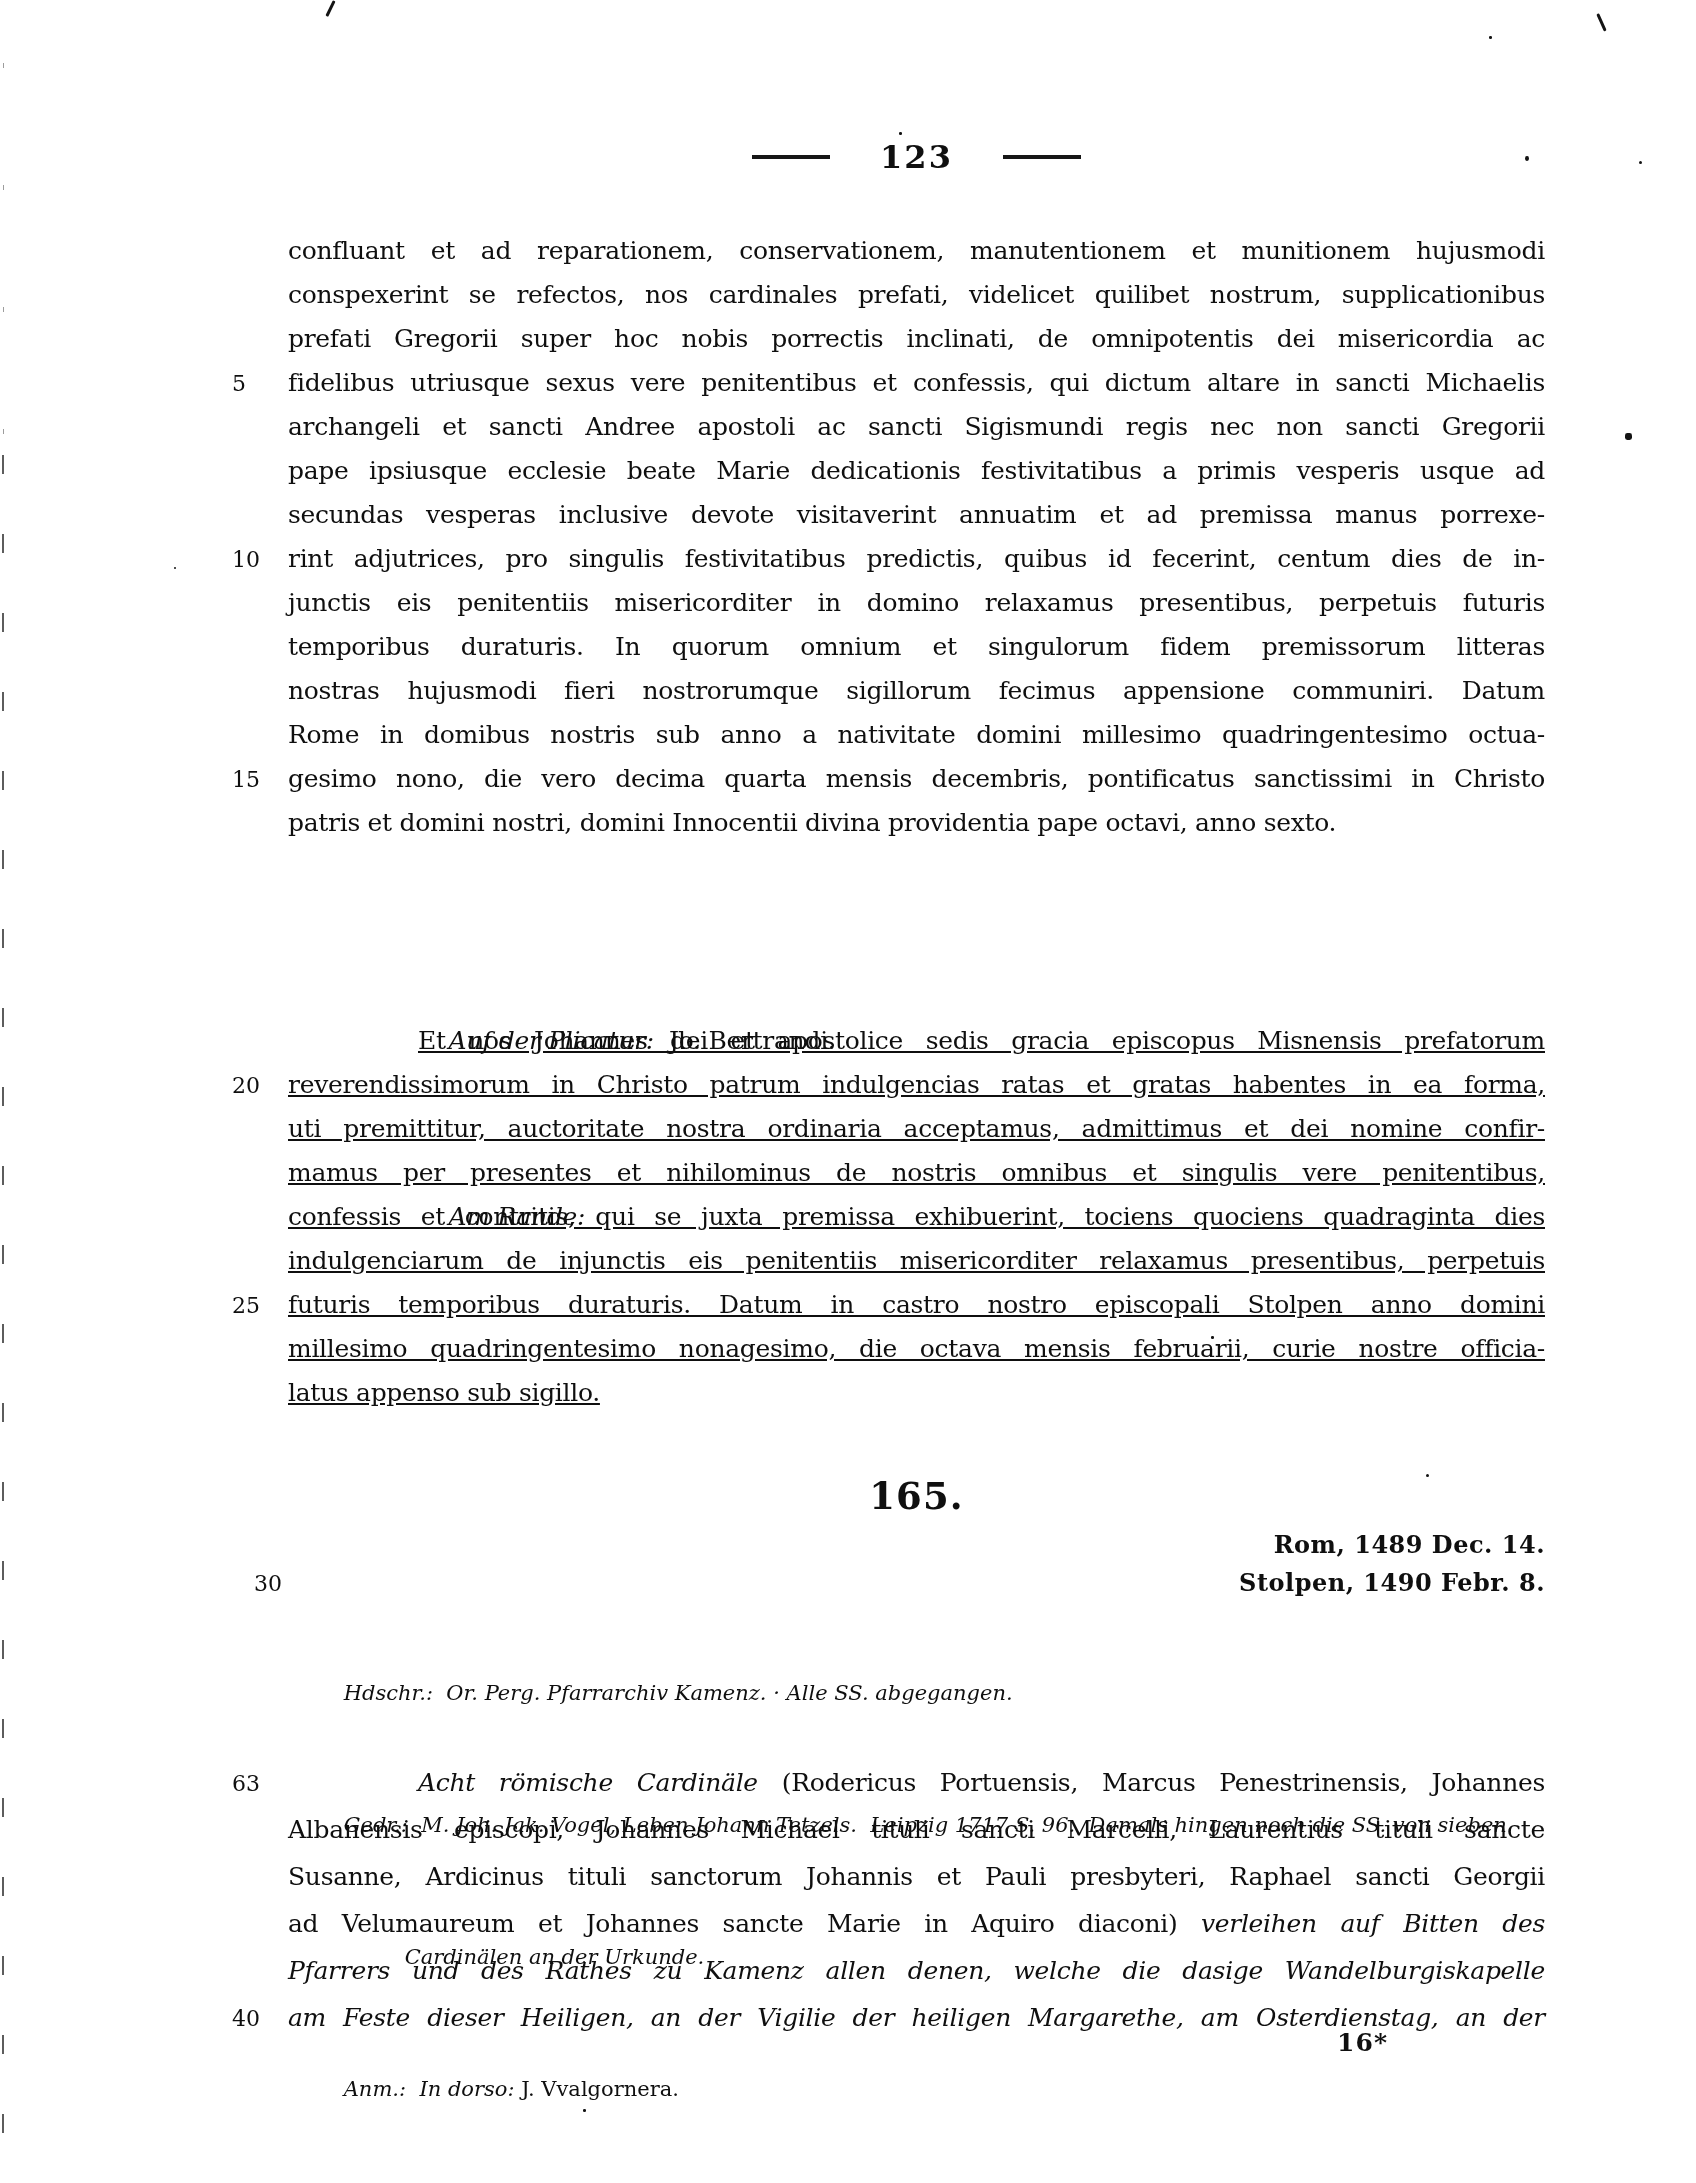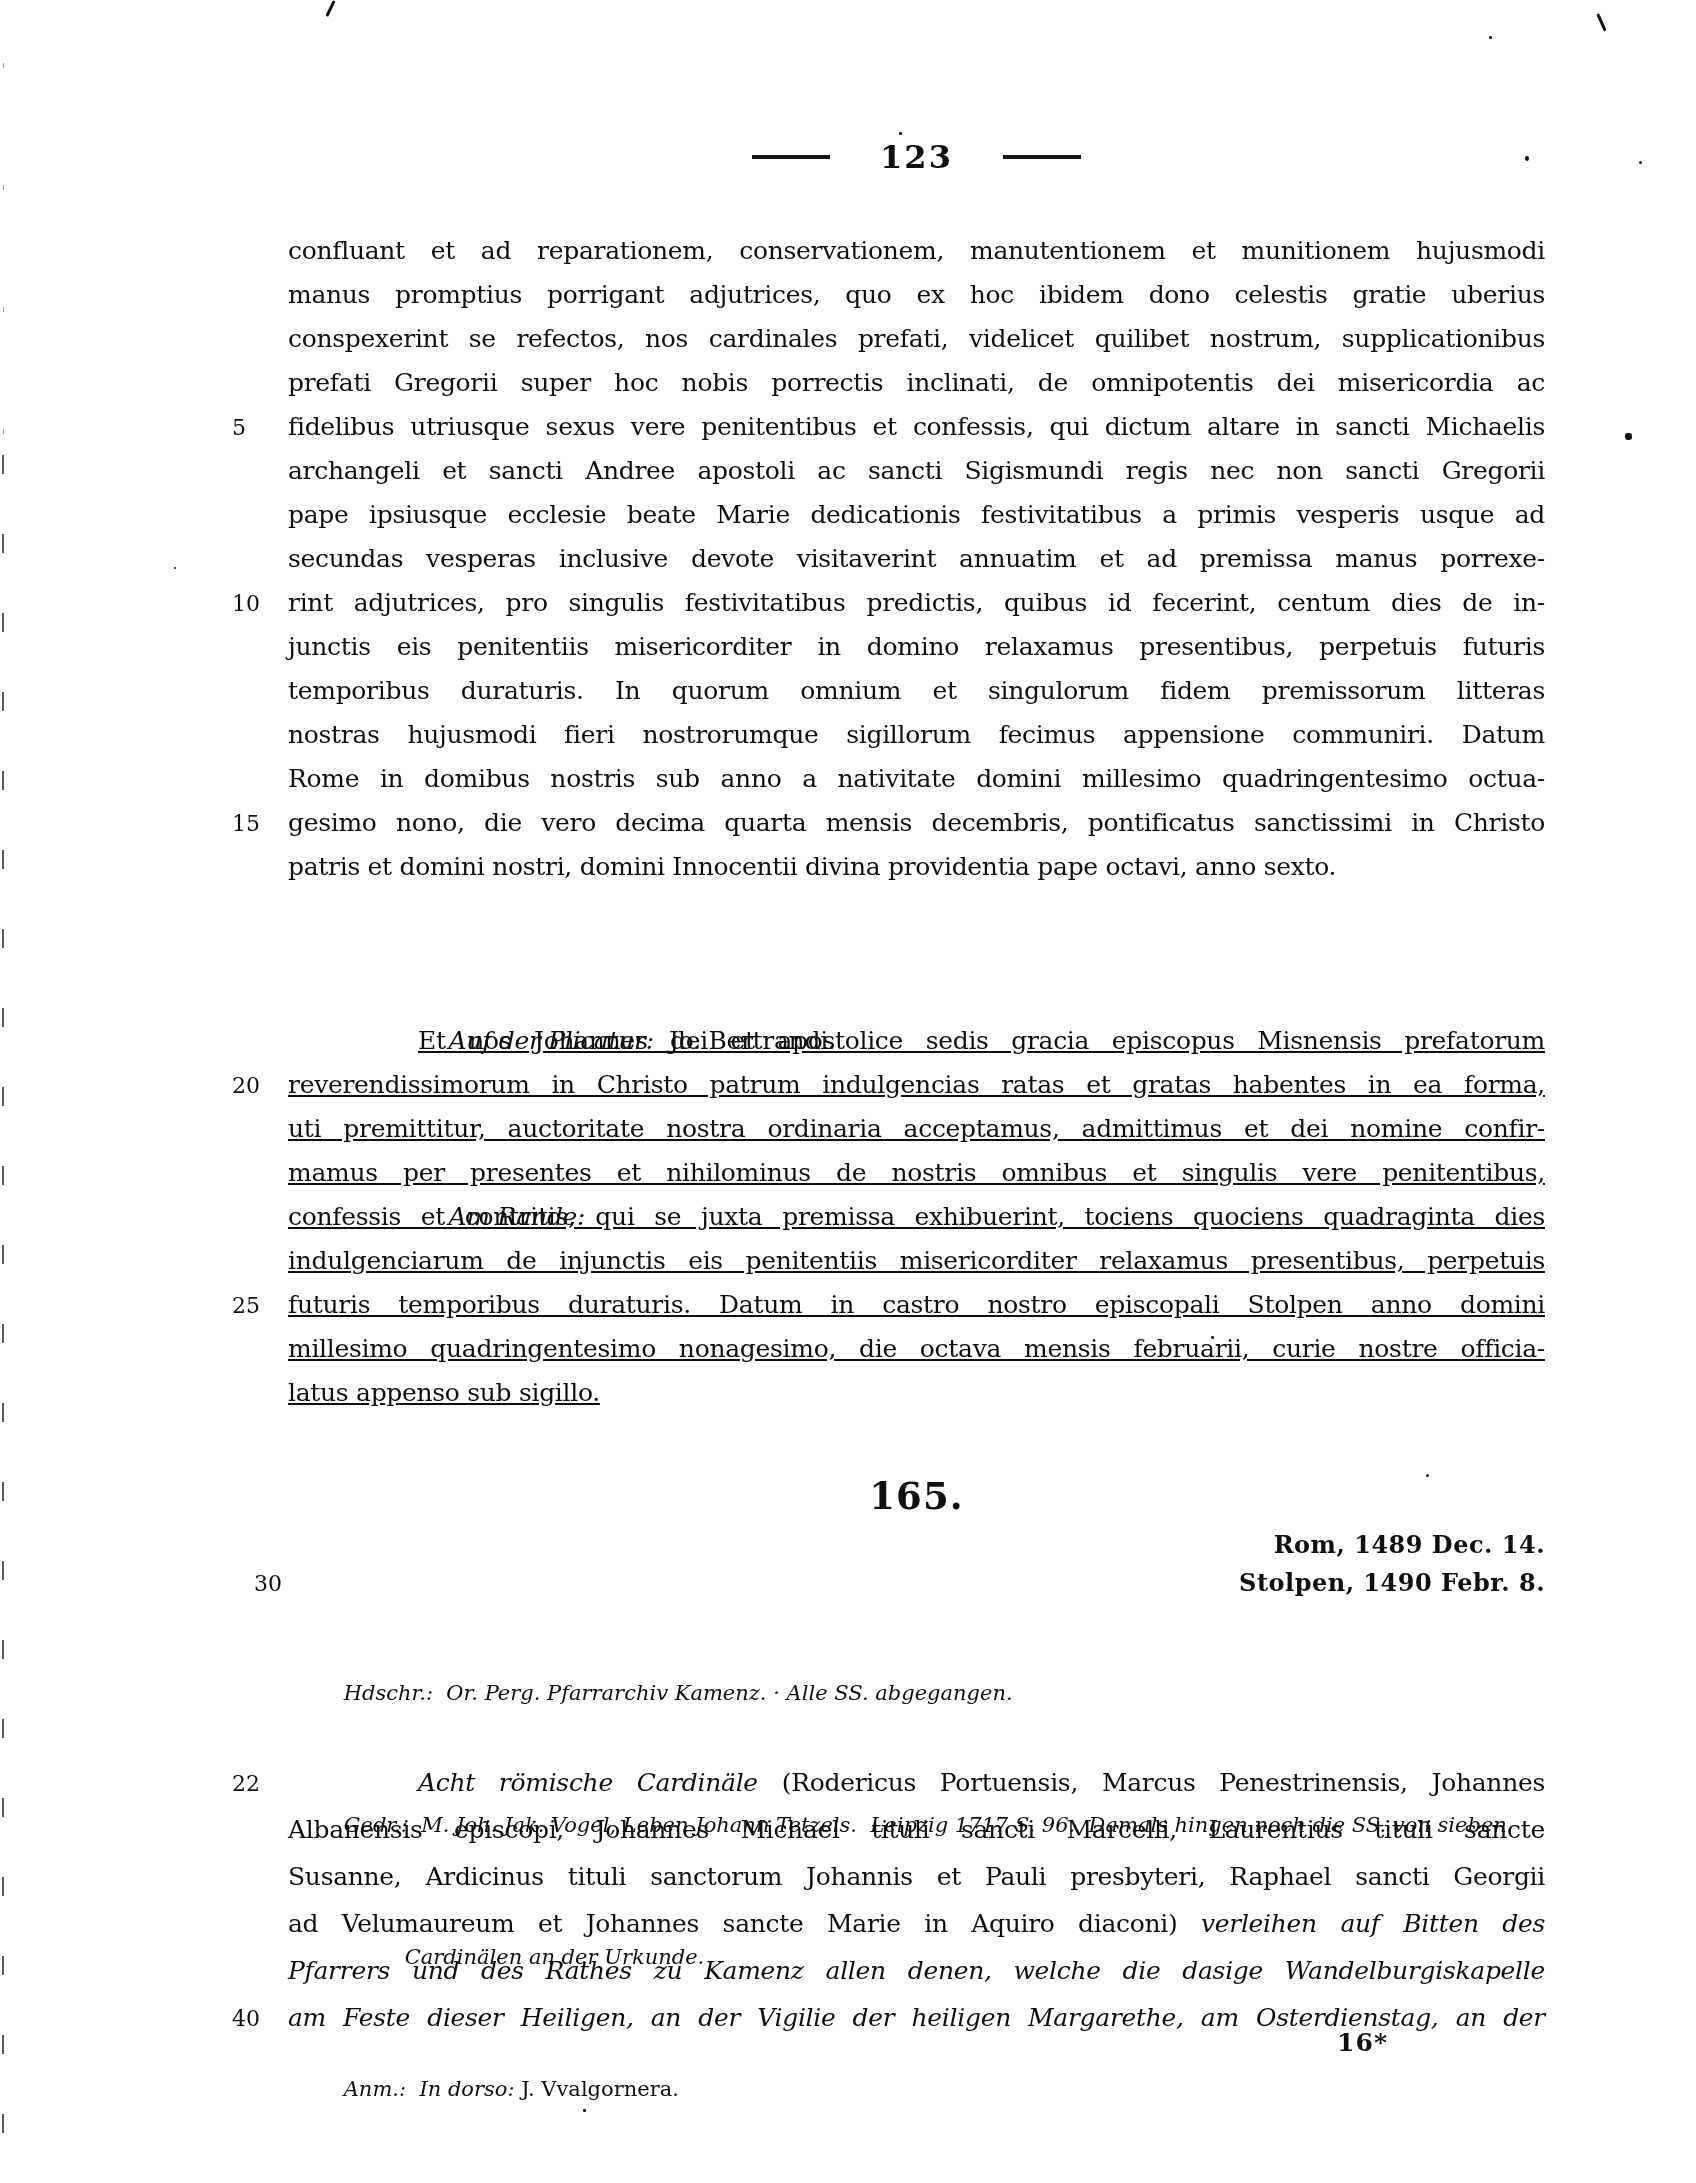--- a/index.html
+++ b/index.html
@@ -78,24 +78,20 @@
 </div>
 
 <section class="col p1">
 
 <div class="line">
     
     <span><span class="rm">confluant et ad reparationem, conservationem, manutentionem et munitionem hujusmodi</span></span>
   </div>
     <div class="line">
     
-    <span><span class="rm">manus promptius porrigant adjutrices, quo ex hoc ibidem dono celestis gratie uberius</span></span>
-  </div>
-    <div class="line">
-    
     <span><span class="rm">conspexerint se refectos, nos cardinales prefati, videlicet quilibet nostrum, supplicationibus</span></span>
   </div>
     <div class="line">
     
     <span><span class="rm">prefati Gregorii super hoc nobis porrectis inclinati, de omnipotentis dei misericordia ac</span></span>
   </div>
     <div class="line">
     <span class="num">5</span>
   </div>
     <div class="line">
@@ -226,21 +222,21 @@
   </div>
     <div class="line no-just">
     
     <span><span class="it">Anm.:  In dorso: </span><span class="rm">J. Vvalgornera.</span></span>
   </div>
   </section>
 
 <section class="col regest">
 
 <div class="line indent">
-    <span class="num">22</span>
+    <span class="num">63</span>
     <span><span class="it">Acht römische Cardinäle </span><span class="rm">(Rodericus Portuensis, Marcus Penestrinensis, Johannes</span></span>
   </div>
     <div class="line">
     
     <span><span class="rm">Albanensis episcopi, Johannes Michael tituli sancti Marcelli, Laurentius tituli sancte</span></span>
   </div>
     <div class="line">
     
     <span><span class="rm">Susanne, Ardicinus tituli sanctorum Johannis et Pauli presbyteri, Raphael sancti Georgii</span></span>
   </div>

